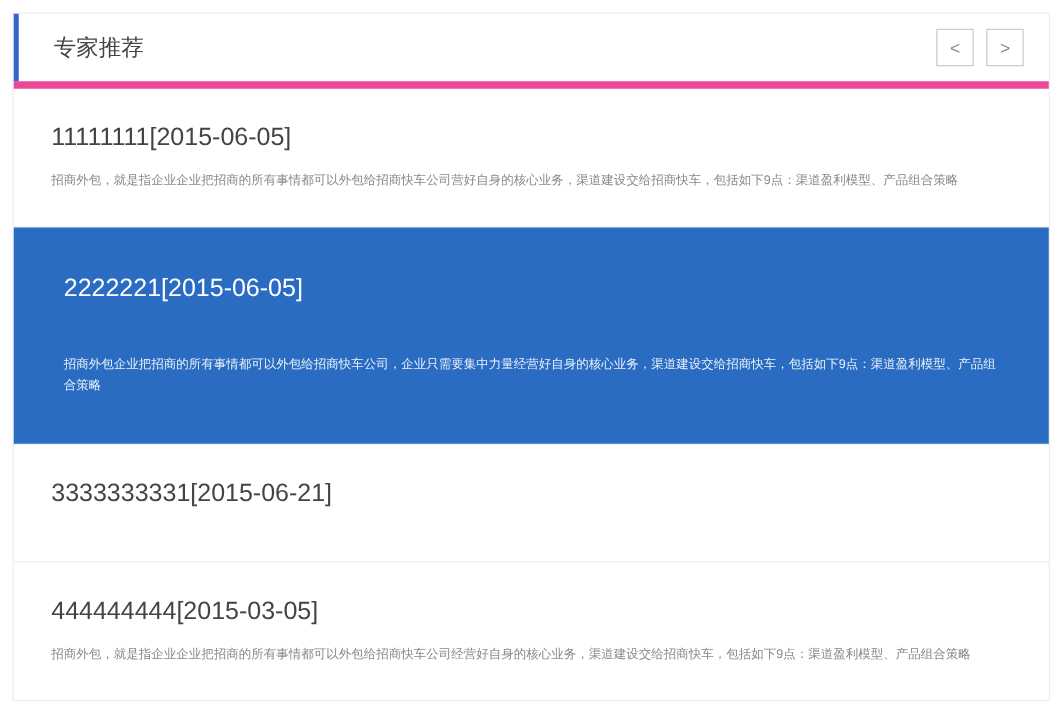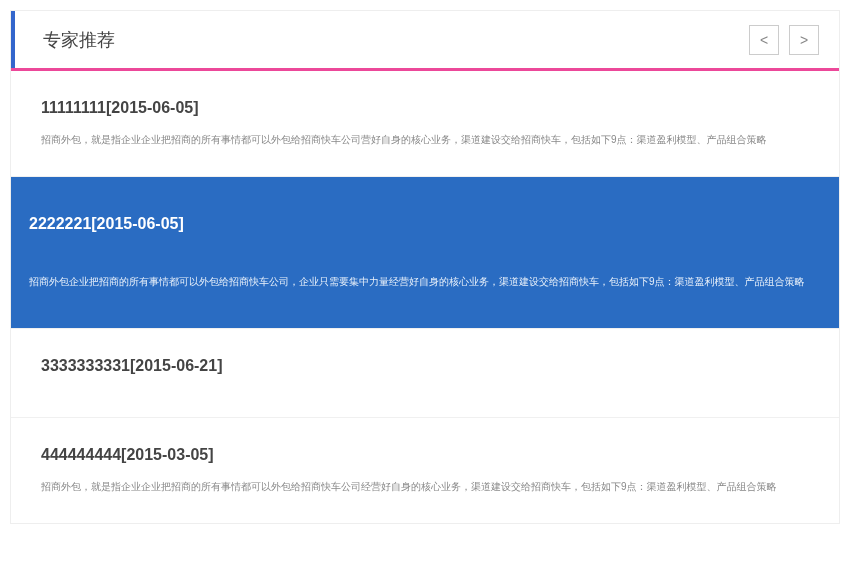--- a/index.html
+++ b/index.html
@@ -13,21 +13,21 @@
       padding: 10px;
     }
     .container {
       width: 830px;
       border: 1px solid #eee;
     }
     .header {
       display: flex;
       justify-content: space-between;
       align-items: center;
-      border-bottom: 3px solid #ec4899;
+      border-bottom: 6px solid #ec4899;
       height: 60px;
       padding-right: 20px;
     }
     .title-wrap {
       display: flex;
       align-items: center;
       height: 100%;
     }
     .title-bar {
       width: 4px;
@@ -60,33 +60,33 @@
       padding: 0;
     }
     .item {
       padding: 28px 30px;
       border-bottom: 1px solid #f0f0f0;
     }
     .item:last-child {
       border-bottom: none;
     }
     .item-title {
-      font-size: 16px;
+      font-size: 20px;
       color: #444;
-      font-weight: bold;
+      font-weight: normal;
       margin-bottom: 14px;
     }
     .item-desc {
       font-size: 10px;
       color: #888;
       line-height: 1.7;
     }
     .item.active {
       background: #2a6cc2;
-      padding: 38px 18px;
+      padding: 38px 40px;
     }
     .item.active .item-title {
       color: #fff;
     }
     .item.active .item-desc {
       color: #e8f0fa;
       margin-top: 40px;
     }
   </style>
 </head>

